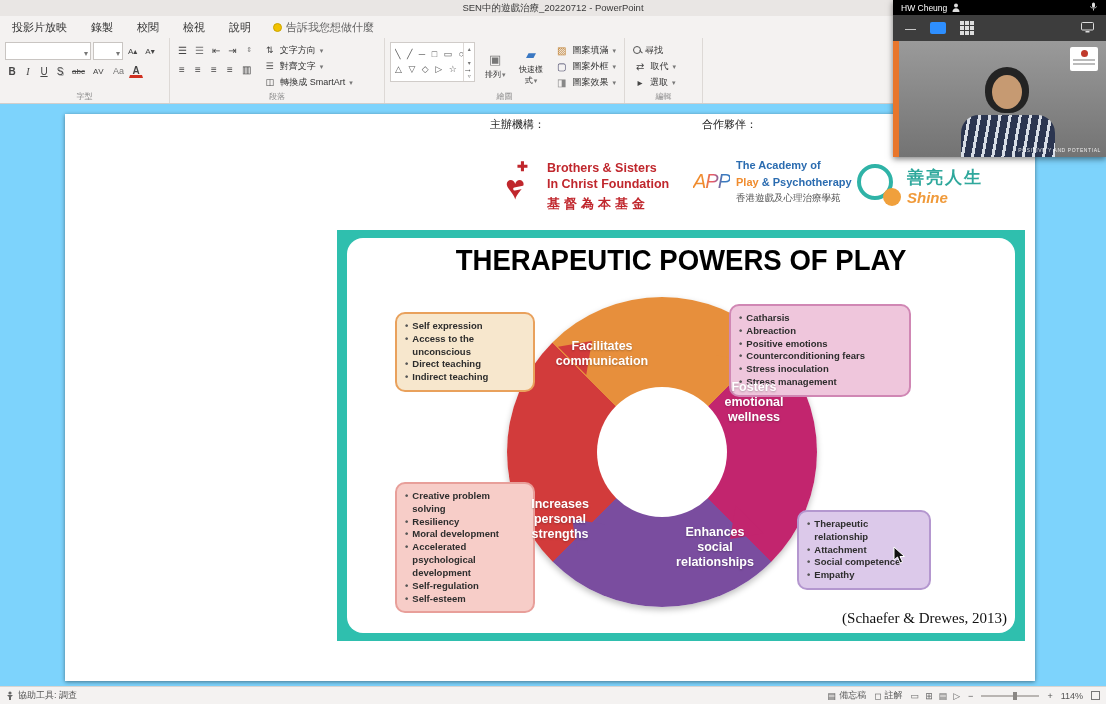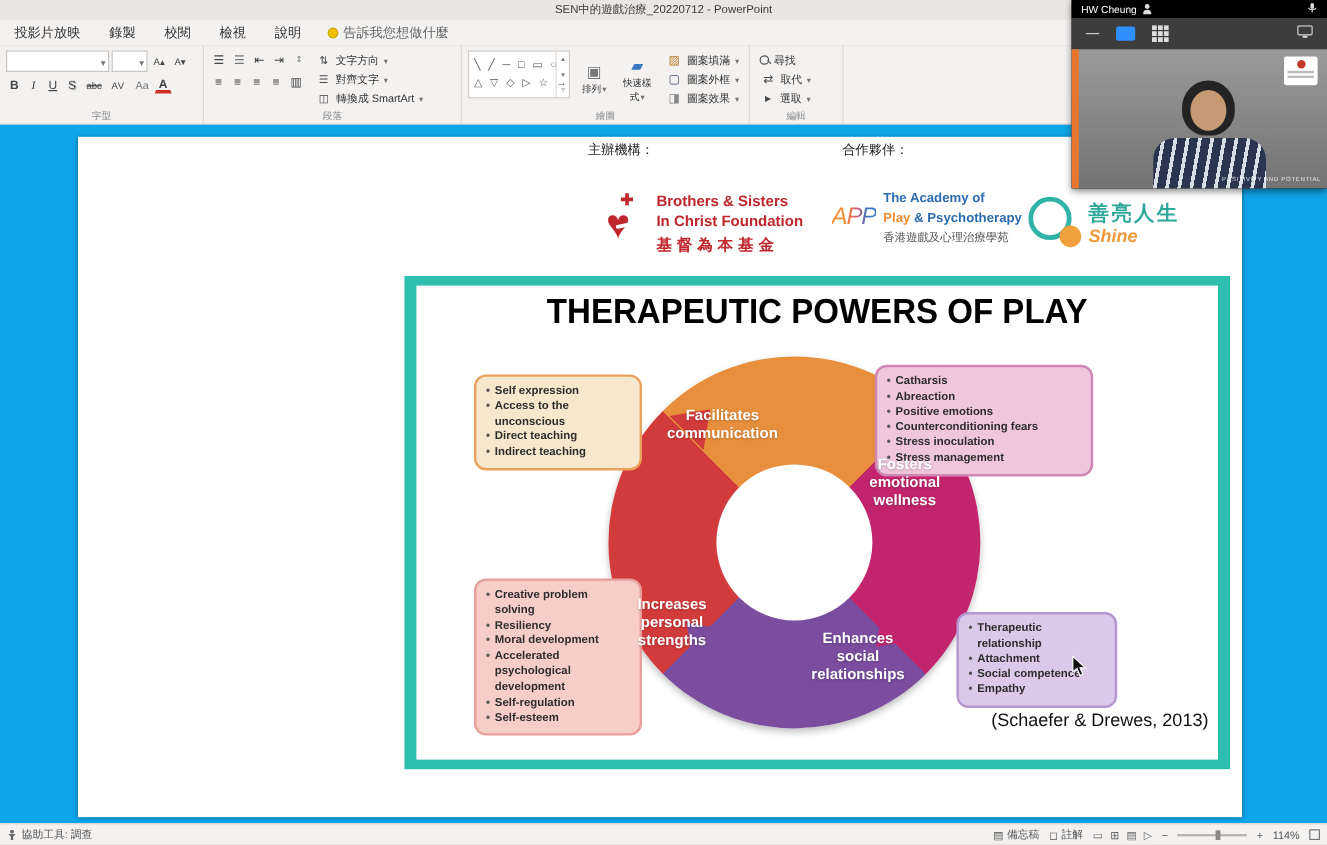--- a/index.html
+++ b/index.html
@@ -62,21 +62,21 @@
   .gal-scroll{position:absolute;right:0;top:0;bottom:0;width:11px;border-left:1px solid #ddd9d6;display:flex;flex-direction:column;align-items:center;justify-content:space-between;font-size:6px;color:#777;padding:2px 0;}
   .big-btn{width:38px;display:flex;flex-direction:column;align-items:center;justify-content:center;gap:2px;font-size:8px;color:#333;text-align:center;}
   .big-ic{font-size:13px;color:#777;}
   .ic-arrange::after{content:"▣";}
   .ic-styles::after{content:"▰";color:#3a78c2;}
   .mini-mag{width:9px;height:9px;position:relative;display:inline-block;}
   .mini-mag::before{content:"";position:absolute;left:0;top:0;width:6px;height:6px;border:1.3px solid #555;border-radius:50%;}
   .mini-mag::after{content:"";position:absolute;left:5.5px;top:5.5px;width:3.5px;height:1.3px;background:#555;transform:rotate(45deg);}
 
   
-  .canvas{position:absolute;left:0;top:104px;right:0;bottom:18px;background:#0ea5e9;}
+  .canvas{position:absolute;left:0;top:104px;right:0;bottom:18px;background:#7dd3fc;}
   .slide{position:absolute;left:65px;top:10px;width:970px;height:567px;background:#fff;box-shadow:0 1px 4px rgba(0,0,0,.45);}
   .org-label{position:absolute;left:425px;top:3px;font-size:11px;color:#222;}
   .partner-label{position:absolute;left:637px;top:3px;font-size:11px;color:#222;}
   .side-title{position:absolute;left:55px;top:112px;font-size:42px;line-height:1.22;color:#111;letter-spacing:2px;white-space:pre-line;font-weight:500;}
 
   
   .logo{position:absolute;display:flex;align-items:center;gap:6px;}
   .logo-bsc{left:438px;top:46px;}
   .bsc-ic{width:38px;height:54px;position:relative;}
   .bsc-cross{position:absolute;left:14px;top:0;width:10px;height:14px;color:#c0272d;font-weight:bold;font-size:13px;line-height:13px;text-align:center;}
@@ -93,21 +93,21 @@
   .app-l3{font-size:9.5px;color:#555;margin-top:2px;}
   .logo-shine{left:792px;top:50px;}
   .shine-ic{width:44px;height:44px;position:relative;}
   .shine-ring{position:absolute;left:0;top:0;width:36px;height:36px;border:4px solid #2fb3a7;border-radius:50%;}
   .shine-dot{position:absolute;right:0;bottom:2px;width:18px;height:18px;background:#f0a03c;border-radius:50%;}
   .shine-cn{font-size:17px;font-weight:bold;color:#2fa89c;letter-spacing:2px;}
   .shine-en{font-size:15px;font-style:italic;font-weight:bold;color:#f09a3a;}
 
   
   .diagram{position:absolute;left:272px;top:116px;width:688px;height:411px;background:#2fbfae;padding:8px 10px;}
-  .dg-inner{background:#fff;width:100%;height:100%;position:relative;}
+  .dg-inner{background:#fff;width:100%;height:100%;position:relative;border-radius:16px;}
   .dg-title{height:44px;display:flex;align-items:center;justify-content:center;font-weight:bold;font-size:29px;color:#000;transform:scaleX(.95);white-space:nowrap;}
   .dg-body{position:relative;height:347px;}
   .ring{position:absolute;left:160px;top:15px;width:310px;height:310px;border-radius:50%;background:#c2256e;background:conic-gradient(from -45deg,#e78f3c 0 90deg,#c2256e 90deg 180deg,#7a4d9f 180deg 270deg,#d23b3b 270deg 360deg);box-shadow:0 3px 6px rgba(0,0,0,.25);}
   .ring::after{content:"";position:absolute;left:50%;top:50%;width:130px;height:130px;transform:translate(-50%,-50%);background:#fff;border-radius:50%;}
   .ah{position:absolute;width:0;height:0;border-top:20px solid transparent;border-bottom:20px solid transparent;}
   .ah-orange{border-left:28px solid #e78f3c;left:379px;top:49px;transform:rotate(45deg);}
   .ah-magenta{border-left:28px solid #c2256e;left:379px;top:227px;transform:rotate(135deg);}
   .ah-purple{border-left:28px solid #7a4d9f;left:221px;top:227px;transform:rotate(225deg);}
   .ah-red{border-left:28px solid #d23b3b;left:221px;top:49px;transform:rotate(315deg);}
   .seg-label{position:absolute;transform:translate(-50%,-50%);width:120px;text-align:center;color:#fff;font-weight:bold;font-size:12.5px;line-height:1.2;white-space:pre-line;text-shadow:0 1px 2px rgba(0,0,0,.25);z-index:3;}
@@ -115,21 +115,21 @@
   .lbl-fosters{left:407px;top:120px;}
   .lbl-increases{left:213px;top:237px;}
   .lbl-enhances{left:368px;top:265px;}
   .info-box{position:absolute;border-radius:10px;padding:6px 8px;z-index:2;}
   .box-facilitates{left:48px;top:30px;width:140px;background:#f7e7cd;border:2px solid #e9a15c;}
   .box-fosters{left:382px;top:22px;width:182px;background:#efc6dc;border:2px solid #d087b4;}
   .box-increases{left:48px;top:200px;width:140px;background:#f7cdc8;border:2px solid #e89f9a;}
   .box-enhances{left:450px;top:228px;width:134px;background:#dcc9ea;border:2px solid #b497cf;}
   .bullet-row{display:flex;gap:4px;font-size:9.5px;font-weight:600;color:#2d2d2d;line-height:1.35;}
   .bullet{color:#555;}
-  .citation{position:absolute;right:8px;bottom:20px;font-size:15px;color:#111;}
+  .citation{position:absolute;right:8px;bottom:2px;font-size:15px;color:#111;font-family:Liberation Serif, serif;}
   .cursor{position:absolute;left:828px;top:432px;z-index:9;}
 
   
   .statusbar{position:absolute;left:0;right:0;bottom:0;height:18px;background:#f4f2f1;border-top:1px solid #d8d5d2;display:flex;align-items:center;font-size:9px;color:#555;padding:0 6px;}
   .sb-left{display:flex;align-items:center;gap:4px;}
   .sb-right{margin-left:auto;display:flex;align-items:center;gap:8px;}
   .sb-item{display:flex;align-items:center;gap:3px;}
   .ic-notes::before{content:"▤";font-size:9px;}
   .ic-comments::before{content:"◻";font-size:9px;}
   .view-ics{display:flex;gap:6px;font-size:9px;color:#666;}

